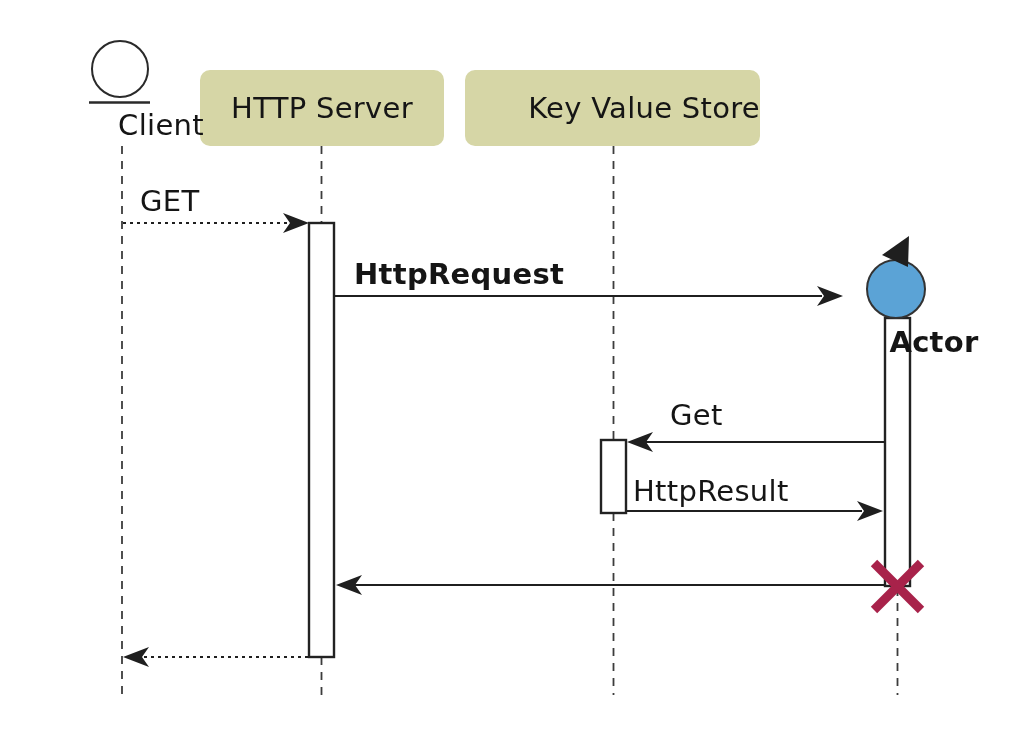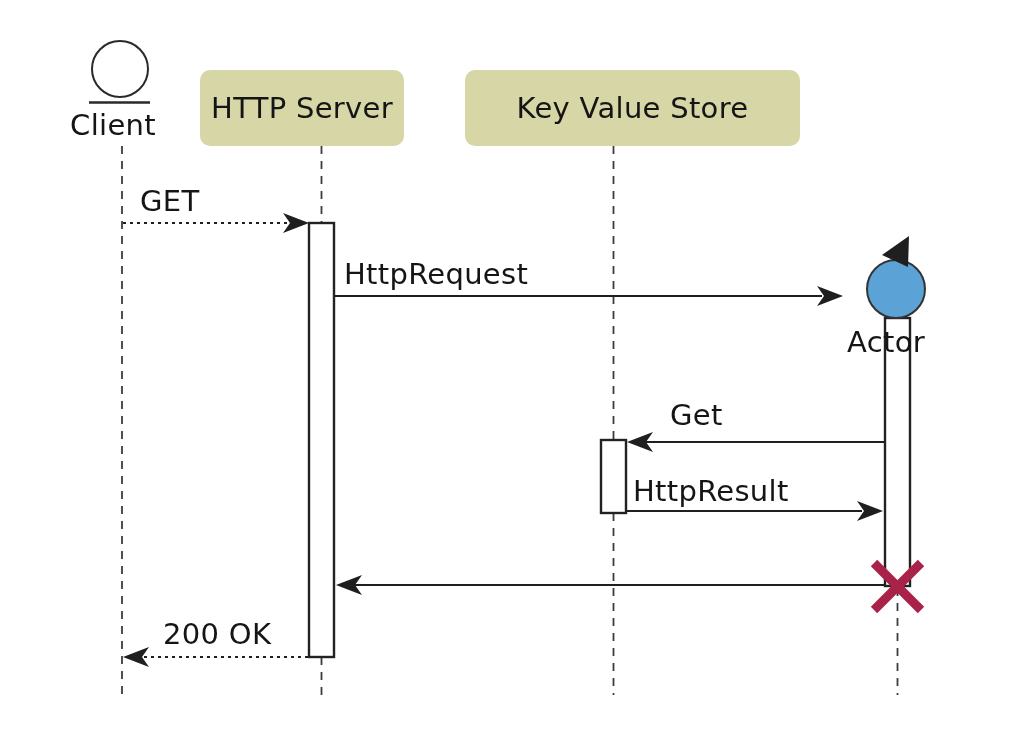--- a/index.html
+++ b/index.html
@@ -21,21 +21,21 @@
   .destroy { stroke:var(--destroy,#a8224a); stroke-width:9; }
   .pbox {
     position:absolute; display:flex; align-items:center; justify-content:center;
     background:var(--pfill,#d6d6a6); border-radius:10px;
     font-size:29px; letter-spacing:0.3px; white-space:nowrap;
   }
   .lbl {
     position:absolute; font-size:29px; line-height:1; letter-spacing:0.3px;
     white-space:nowrap;
   }
-  .lbl.centered { transform:translateX(-50%); }
+  .lbl.centered { transform:translateX(-50%);margin-left:48px; }
 </style>
 </head>
 <body>
 
 <div class="stage" style="--bg: #ffffff; --pfill: #d6d6a6; --control: #5ba3d6; --destroy: #a8224a;">
 
   <svg width="1010" height="731" viewBox="0 0 1010 731">
 
     <path class="lifeline" d="M122 146 V695"></path>
     <path class="lifeline" d="M321.5 146 V223"></path>
@@ -69,29 +69,28 @@
     <line class="msg" x1="885" y1="585" x2="353" y2="585"></line>
     <polygon class="head" points="336,585 362,575 355,585 362,595"></polygon>
 
     <line class="msg dotted" x1="308" y1="657" x2="141" y2="657"></line>
     <polygon class="head" points="123,657 149,647 142,657 149,667"></polygon>
 
     <line class="destroy" x1="874" y1="563" x2="921" y2="610"></line>
     <line class="destroy" x1="874" y1="610" x2="921" y2="563"></line>
   </svg>
 
-  <div class="pbox" style="left:200px; top:70px; width:204px; height:76px;">
+  <div class="pbox" style="left:200px; top:70px; width:244px; height:76px;">
     <span>HTTP Server</span>
   </div>
-  <div class="pbox" style="left:465px; top:70px; width:335px; height:76px;">
+  <div class="pbox" style="left:465px; top:70px; width:295px; height:76px;justify-content:flex-end;">
     <span>Key Value Store</span>
   </div>
 
   <div class="lbl centered" style="left:113px; top:111px;">Client</div>
-  <div class="lbl centered" style="left:886px; top:328px;">Actor</div>
+  <div class="lbl centered" style="left:886px; top:328px;font-weight:bold;">Actor</div>
 
   <div class="lbl" style="left:140px; top:187px;">GET</div>
-  <div class="lbl" style="left:344px; top:260px;">HttpRequest</div>
+  <div class="lbl" style="left:354px; top:260px;font-weight:bold;">HttpRequest</div>
   <div class="lbl" style="left:670px; top:401px;">Get</div>
   <div class="lbl" style="left:633px; top:477px;">HttpResult</div>
-  <div class="lbl" style="left:163px; top:620px;">200 OK</div>
 
 </div>
 
 </body></html>

